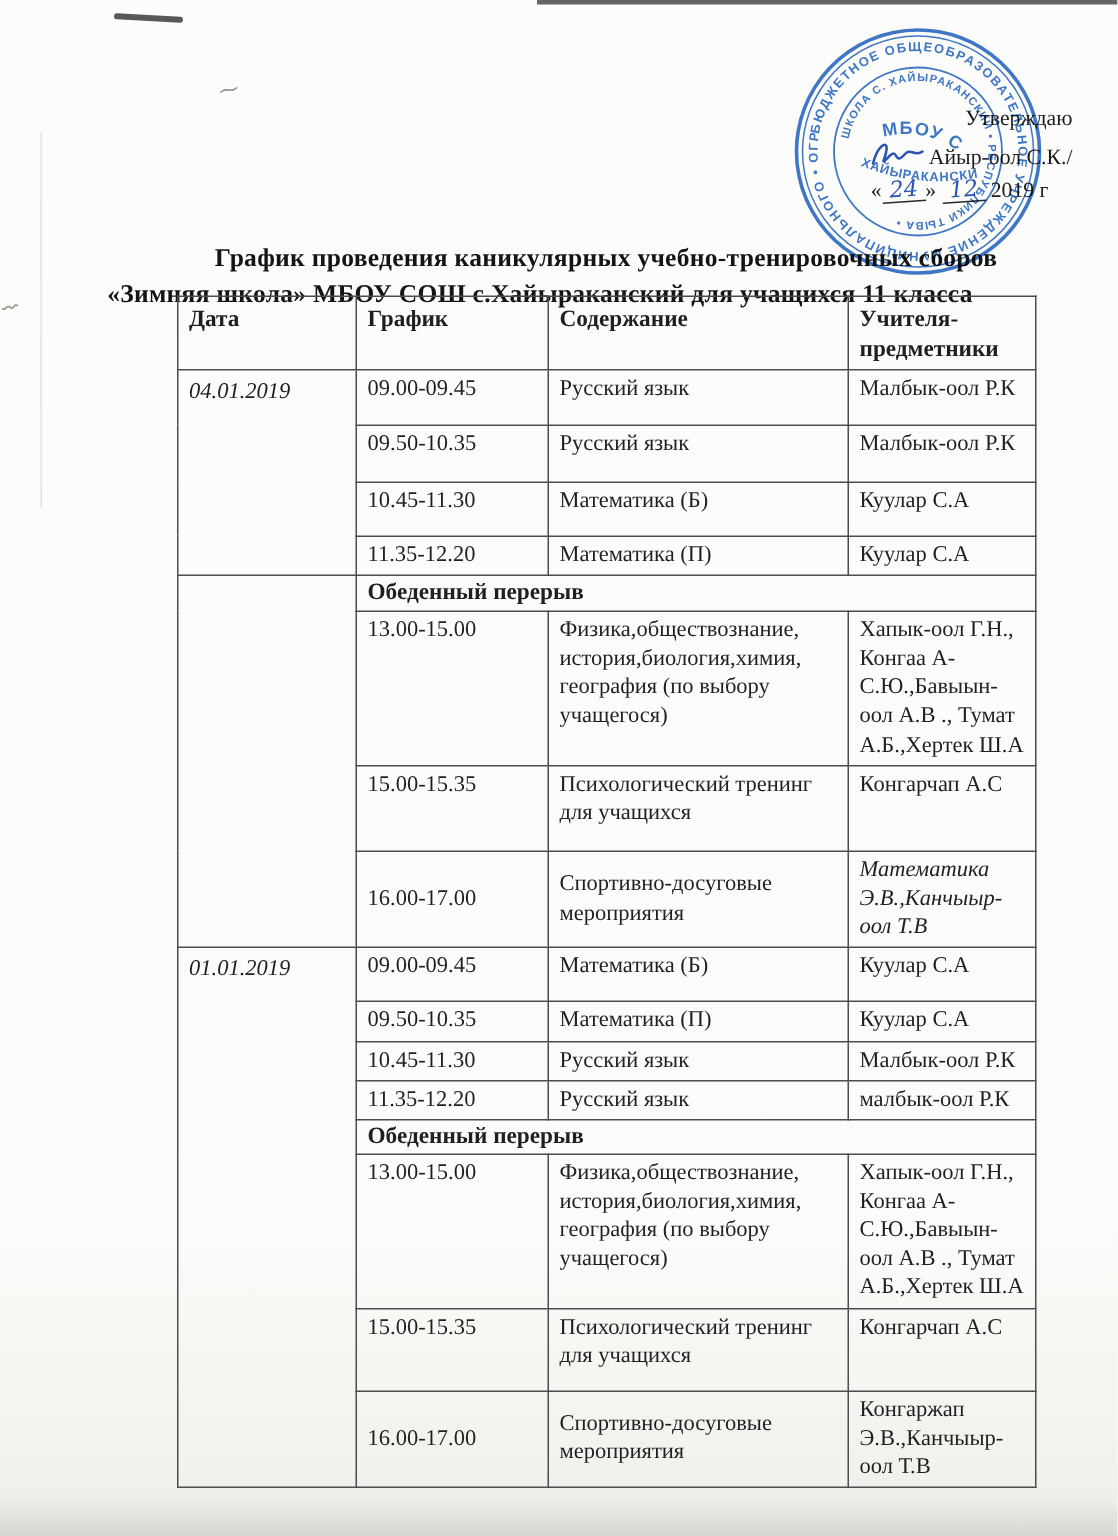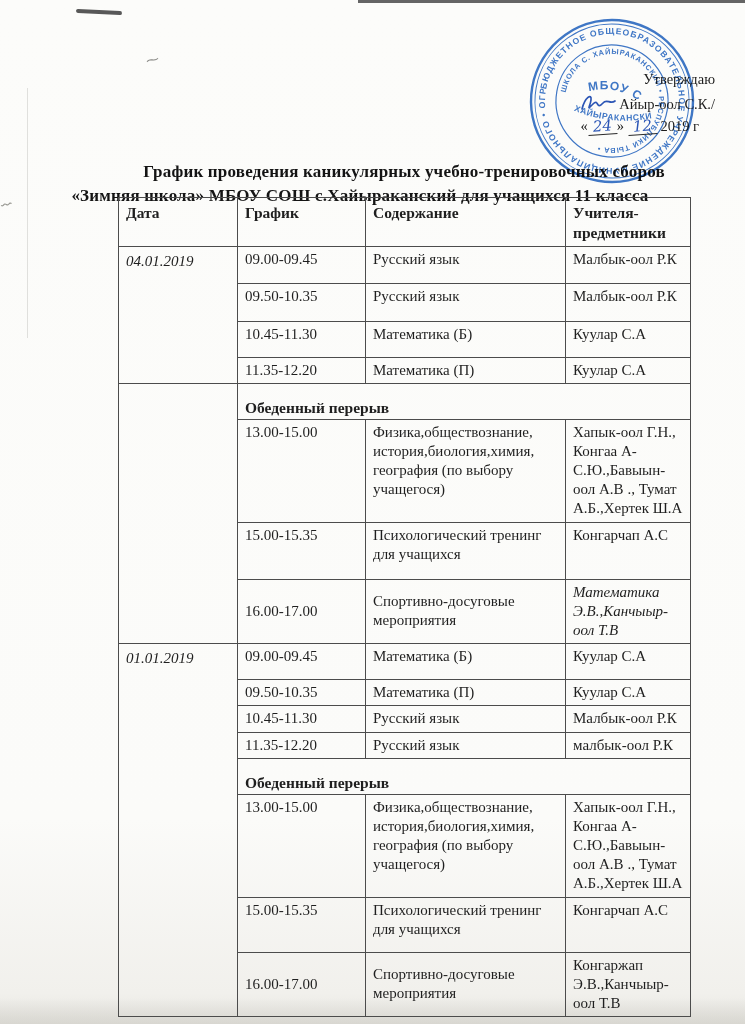--- a/index.html
+++ b/index.html
@@ -56,21 +56,21 @@
     font-size:15px;color:#1f1f1f;
   }
   .schedule th,.schedule td{
     border:1.5px solid #4c4c4c;
     vertical-align:top;text-align:left;
     padding:3px 7px;line-height:1.28;
     overflow:hidden;
     margin-left:11px;
   }
   .schedule th{font-weight:bold;font-size:15.5px;padding-top:5px;}
-  .schedule td.lunch{font-weight:bold;font-size:15.5px;padding-top:14px;padding-bottom:1px;}
+  .schedule td.lunch{font-weight:bold;font-size:15.5px;padding-top:1px;padding-bottom:1px;}
   .schedule td.vmid{vertical-align:middle;}
   .schedule td.it{font-style:italic;}
   .schedule td.datecell{padding-top:5px;font-style:italic;}
 </style>
 </head>
 <body>
 
 <div class="sheet">
 
   <div class="scan-top-line"></div>

